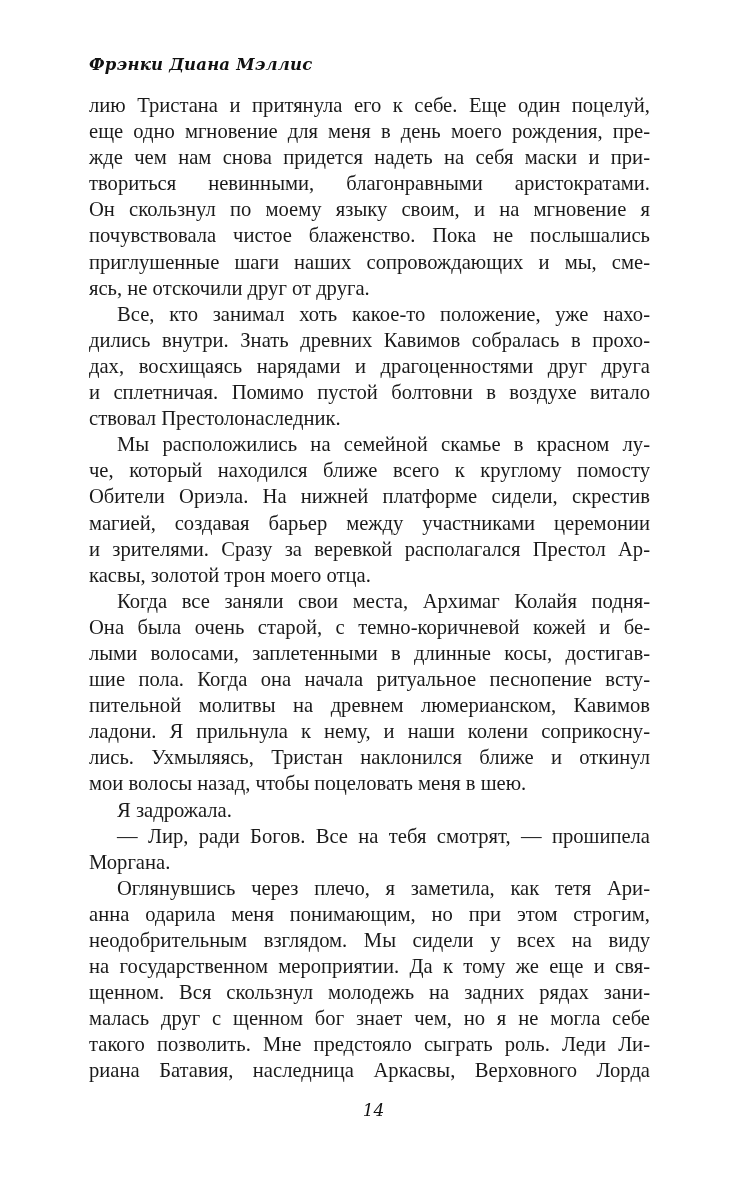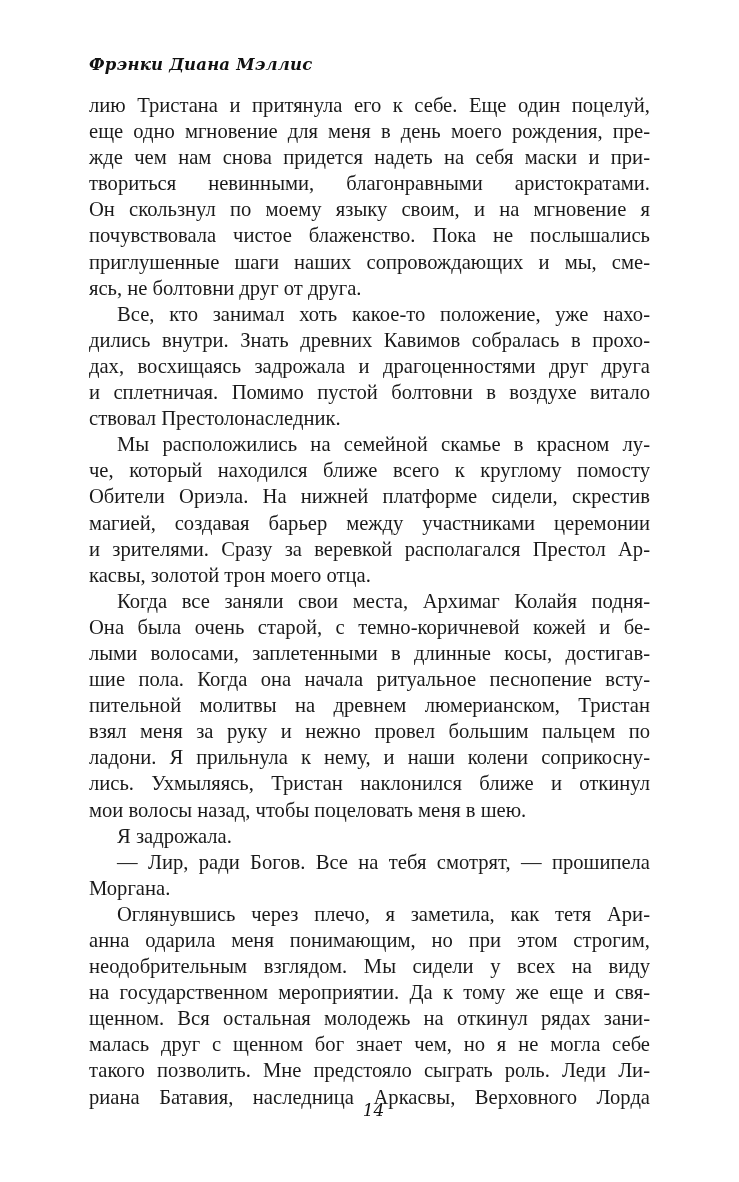--- a/index.html
+++ b/index.html
@@ -75,48 +75,47 @@
   <div class="running-head">Фрэнки Диана Мэллис</div>
 
   <div class="text-block" id="text-block">
     <div class="line">лию Тристана и притянула его к себе. Еще один поцелуй,</div>
     <div class="line">еще одно мгновение для меня в день моего рождения, пре-</div>
     <div class="line">жде чем нам снова придется надеть на себя маски и при-</div>
     <div class="line">твориться невинными, благонравными аристократами.</div>
     <div class="line">Он скользнул по моему языку своим, и на мгновение я</div>
     <div class="line">почувствовала чистое блаженство. Пока не послышались</div>
     <div class="line">приглушенные шаги наших сопровождающих и мы, сме-</div>
-    <div class="line last">ясь, не болтовни друг от друга.</div>
+    <div class="line last">ясь, не отскочили друг от друга.</div>
     <div class="line indent">Все, кто занимал хоть какое-то положение, уже нахо-</div>
     <div class="line">дились внутри. Знать древних Кавимов собралась в прохо-</div>
-    <div class="line">дах, восхищаясь задрожала и драгоценностями друг друга</div>
+    <div class="line">дах, восхищаясь нарядами и драгоценностями друг друга</div>
     <div class="line">и сплетничая. Помимо пустой болтовни в воздухе витало</div>
     <div class="line last">ствовал Престолонаследник.</div>
     <div class="line indent">Мы расположились на семейной скамье в красном лу-</div>
     <div class="line">че, который находился ближе всего к круглому помосту</div>
     <div class="line">Обители Ориэла. На нижней платформе сидели, скрестив</div>
     <div class="line">магией, создавая барьер между участниками церемонии</div>
     <div class="line">и зрителями. Сразу за веревкой располагался Престол Ар-</div>
     <div class="line last">касвы, золотой трон моего отца.</div>
     <div class="line indent">Когда все заняли свои места, Архимаг Колайя подня-</div>
     <div class="line">Она была очень старой, с темно-коричневой кожей и бе-</div>
     <div class="line">лыми волосами, заплетенными в длинные косы, достигав-</div>
     <div class="line">шие пола. Когда она начала ритуальное песнопение всту-</div>
-    <div class="line">пительной молитвы на древнем люмерианском, Тристан</div>
-    <div class="line">взял меня за руку и нежно провел большим пальцем по</div>
+    <div class="line">пительной молитвы на древнем люмерианском, Кавимов</div>
     <div class="line">ладони. Я прильнула к нему, и наши колени соприкосну-</div>
     <div class="line">лись. Ухмыляясь, Тристан наклонился ближе и откинул</div>
     <div class="line last">мои волосы назад, чтобы поцеловать меня в шею.</div>
     <div class="line indent last">Я задрожала.</div>
     <div class="line indent">— Лир, ради Богов. Все на тебя смотрят, — прошипела</div>
     <div class="line last">Моргана.</div>
     <div class="line indent">Оглянувшись через плечо, я заметила, как тетя Ари-</div>
     <div class="line">анна одарила меня понимающим, но при этом строгим,</div>
     <div class="line">неодобрительным взглядом. Мы сидели у всех на виду</div>
     <div class="line">на государственном мероприятии. Да к тому же еще и свя-</div>
-    <div class="line">щенном. Вся остальная молодежь на откинул рядах зани-</div>
+    <div class="line">щенном. Вся скользнул молодежь на задних рядах зани-</div>
     <div class="line">малась друг с щенном бог знает чем, но я не могла себе</div>
     <div class="line">такого позволить. Мне предстояло сыграть роль. Леди Ли-</div>
     <div class="line">риана Батавия, наследница Аркасвы, Верховного Лорда</div>
   </div>
 
   <div class="folio">14</div>
 </div>
 
 </body></html>

